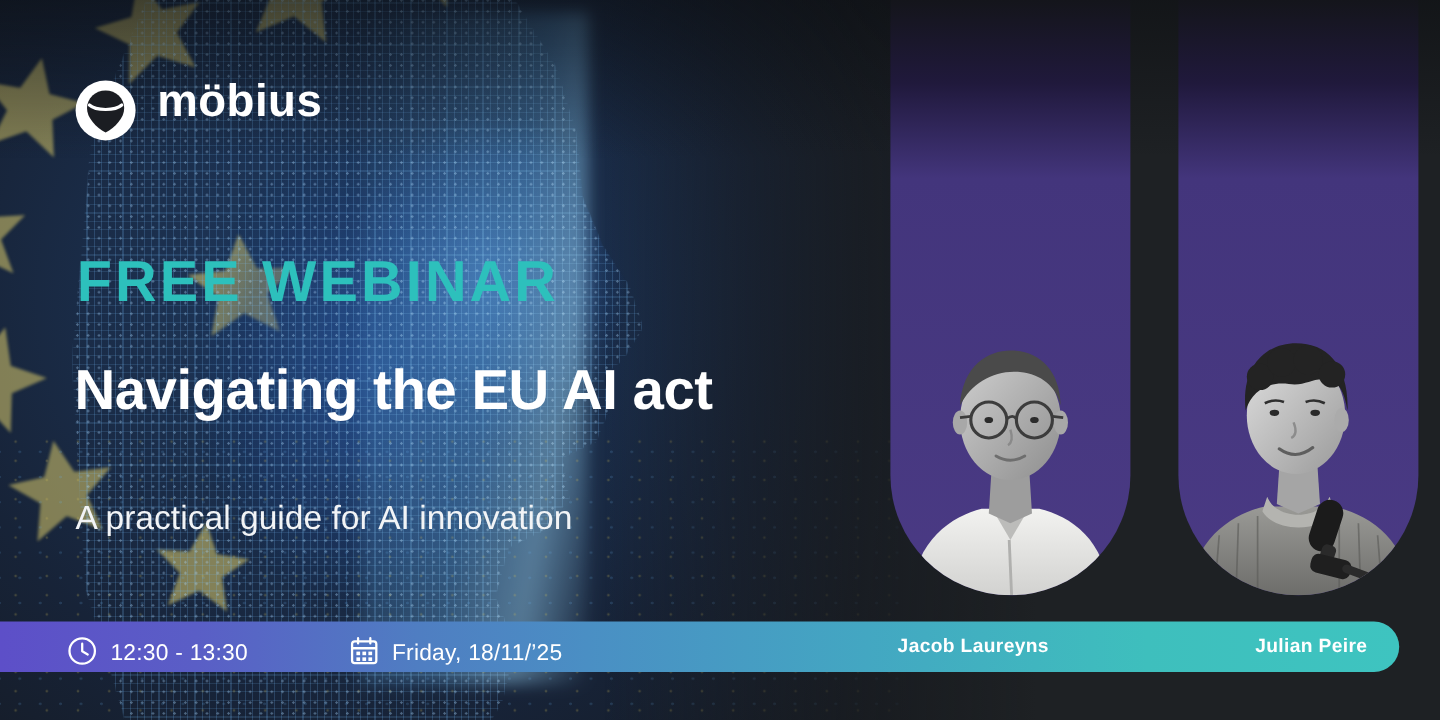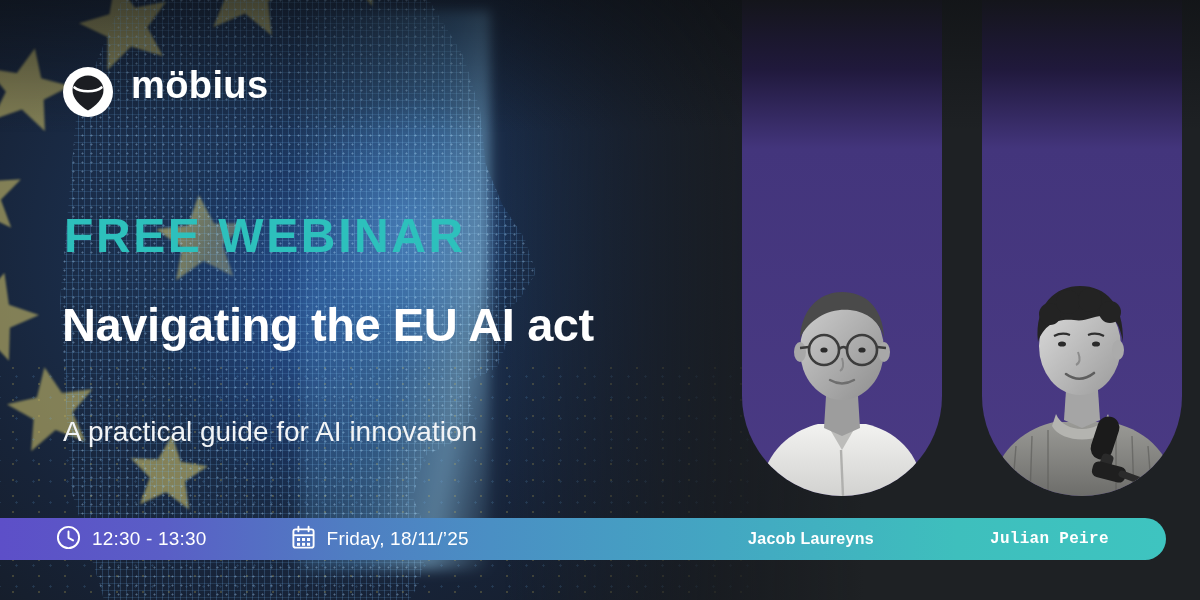--- a/index.html
+++ b/index.html
@@ -175,21 +175,21 @@
     border-radius: 0 21px 21px 0;
     background: linear-gradient(to right,
       #5d4fc8 0%,
       #5a5ec6 14%,
       #4f7ec2 30%,
       #4a8fc4 42%,
       #43a7c2 62%,
       #3ebfbd 82%,
       #3ec4c0 100%);
     display: flex;
-    align-items: center;
+    align-items: flex-end;
   }
   .info-item {
     display: flex;
     align-items: center;
     gap: 11px;
     color: #ffffff;
   }
   .info-time { margin-left: 56px; }
   .info-date { margin-left: 84px; }
   .info-text {
@@ -202,21 +202,21 @@
     position: absolute;
     top: 50%;
     transform: translateY(-50%);
     color: #ffffff;
     font-size: 16px;
     font-weight: bold;
     letter-spacing: 0.3px;
     white-space: nowrap;
   }
   .speaker-1 { left: 748px; }
-  .speaker-2 { left: 990px; font-family: Liberation Mono, monospace; }
+  .speaker-2 { left: 1046px; }
 
   .icon { display: block; flex: 0 0 auto; }
 </style>
 </head>
 <body>
 
 <div id="canvas">
 
   <div class="bg-layer bg-base"></div>
   <div class="bg-layer bg-globe"></div>

